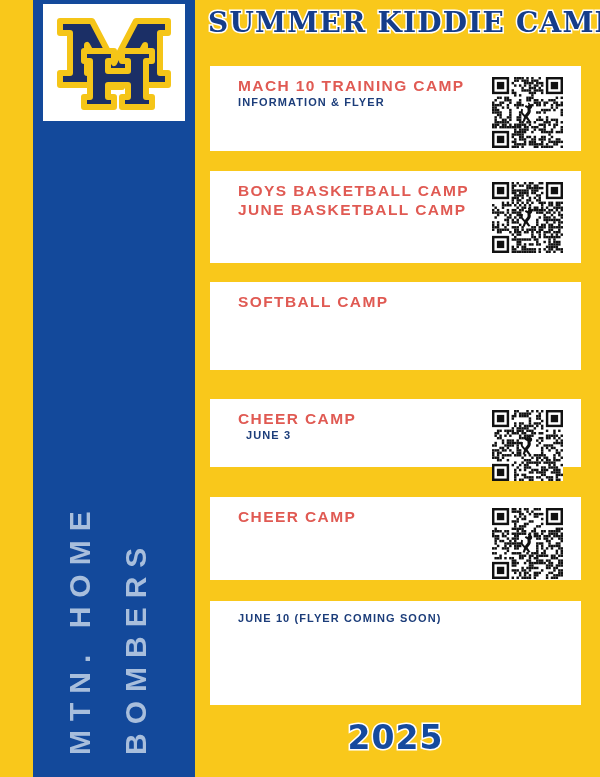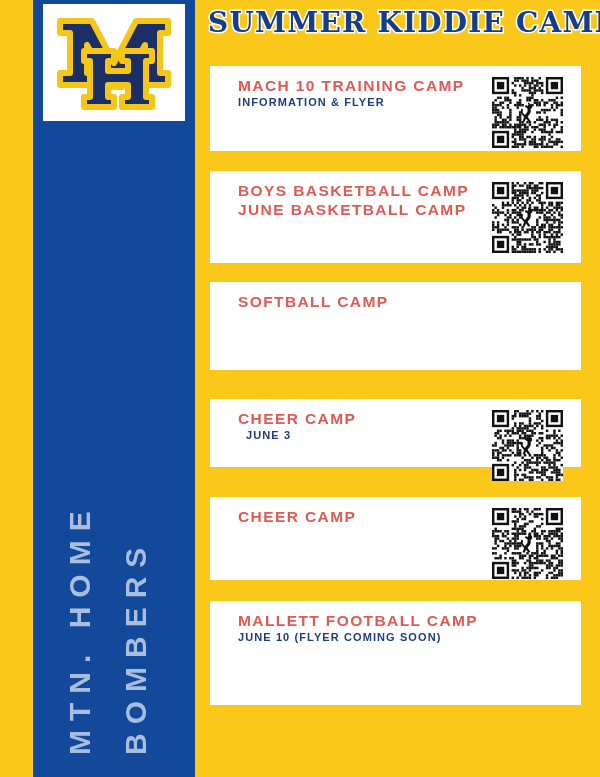--- a/index.html
+++ b/index.html
@@ -1510,20 +1510,20 @@
               <rect x="4.9" y="58.800000000000004" width="7.3500000000000005" height="7.3500000000000005" fill="#111"></rect>
               <g transform="translate(26.525000000000006,24.525000000000006)" fill="#111">
       <path d="M9.5 1.2c1.1-.3 1.9.4 2 1.4 1.3.2 2.2 1.2 2.2 2.5 0 1.1-.6 2-1.6 2.4l.2 1.7c.1 1.1-.2 2.1-.9 3l-2.3 3 2.9 4.4-2.2.5-2.3-3.2-1.4 3.4-2-.5 1.5-4.2-2.2-2.5c-.9-1-1.3-2.2-1.1-3.5l.4-2.4 1.8.5-.3 2c-.1.8.1 1.5.6 2.1l1.6 1.8 2.2-2.9c.4-.5.5-1.1.5-1.7l-.2-2.2-2.6-1.6 1-1.7 1.8 1.1c.2-.6.7-1.1 1.3-1.3l-.9-.6z"></path>
     </g>
             </svg>
           </div>
         </div>
       </div>
       <div class="card" style="top: 601px; height: 104px;">
         <div class="card-inner">
-          <div class="camp-title">MALLETT FOOTBALL CAMP</div>
           <div class="camp-sub">JUNE 10 (FLYER COMING SOON)</div>
         </div>
       </div>
     </div>
 
+  <div class="poster-year">2025</div>
 
 </div>
 
 </body></html>

